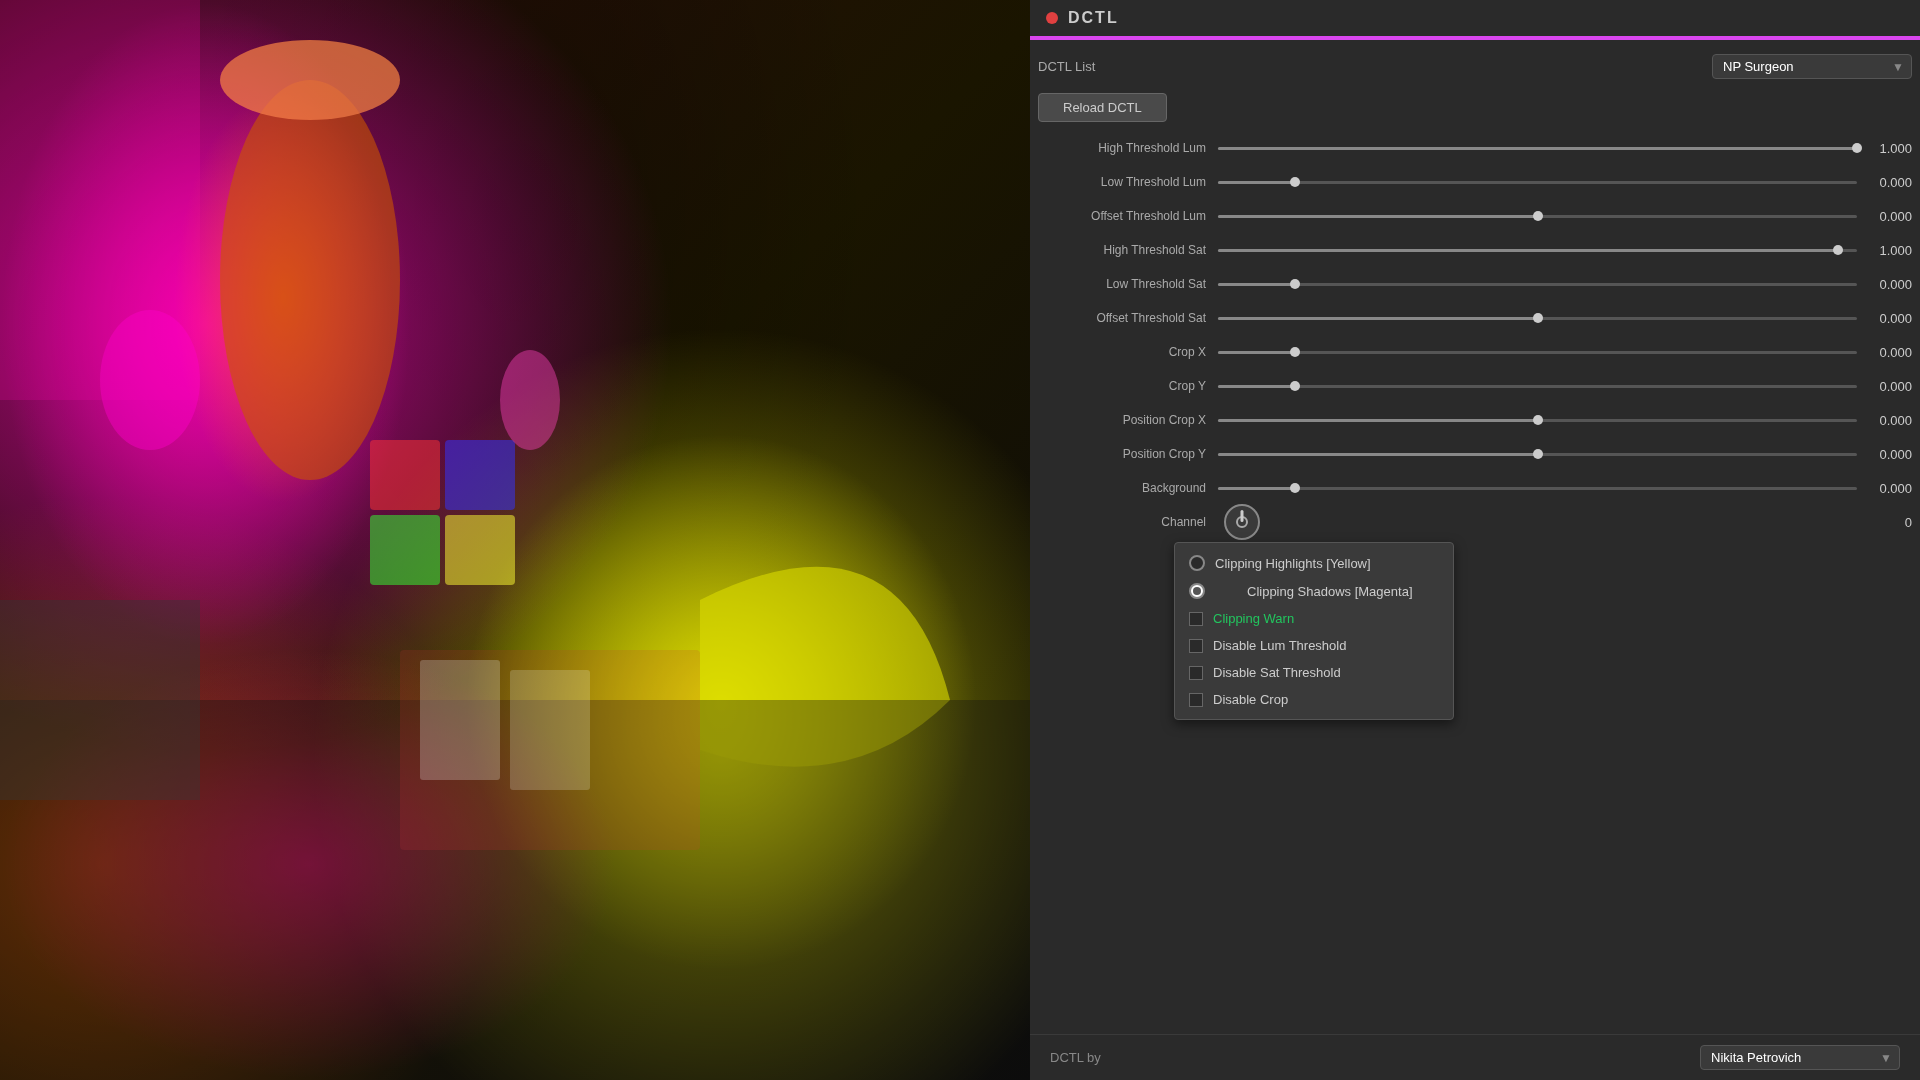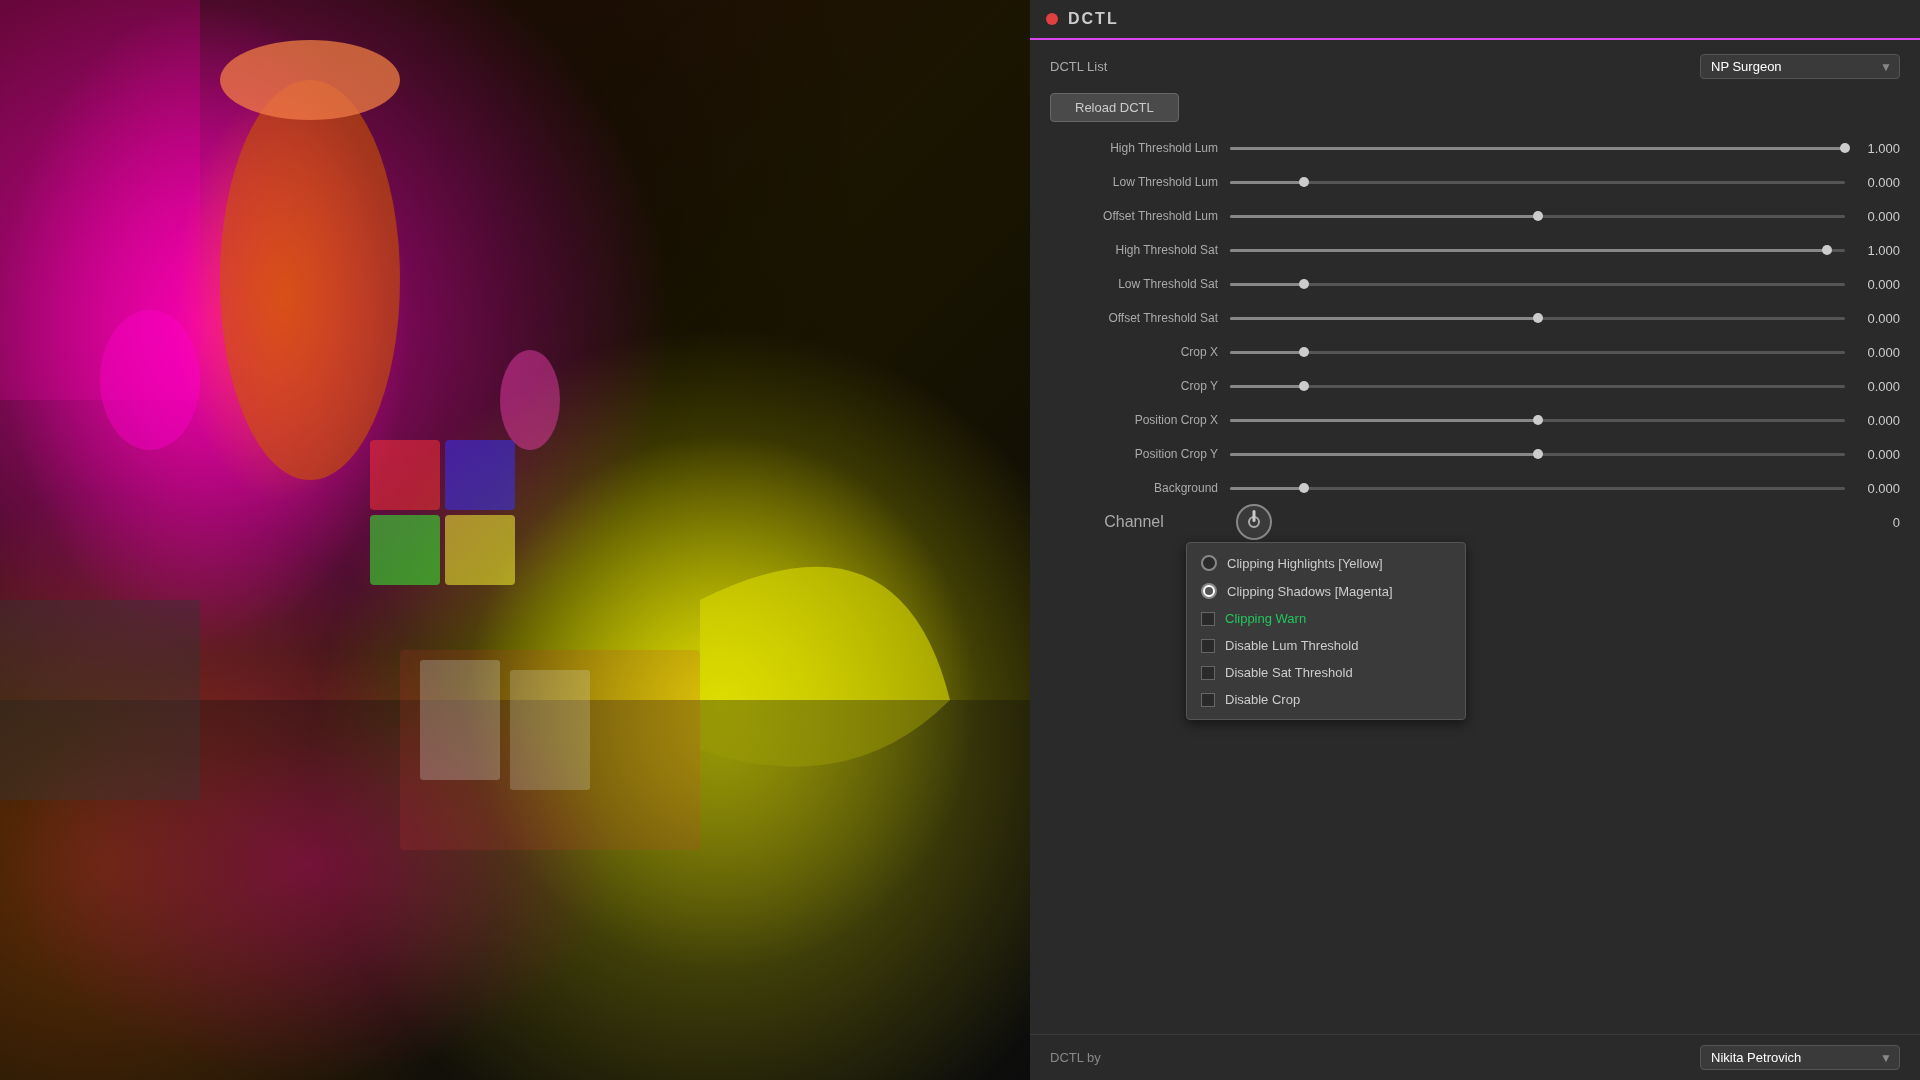--- a/index.html
+++ b/index.html
@@ -84,42 +84,42 @@
       flex-direction: column;
       position: relative;
     }
 
     
     .panel-header {
       display: flex;
       align-items: center;
       padding: 8px 16px;
       background: #2a2a2a;
-      border-bottom: 2px solid #d946ef;
+      border-bottom: 4px solid #d946ef;
       height: 40px;
     }
 
     .header-dot {
       width: 12px;
       height: 12px;
       background: #e04040;
       border-radius: 50%;
       margin-right: 10px;
     }
 
     .header-title {
       color: #cccccc;
       font-size: 16px;
       font-weight: bold;
       letter-spacing: 2px;
     }
 
     
     .panel-content {
-      padding: 10px 20px;
+      padding: 10px 8px;
       flex: 1;
       overflow-y: auto;
     }
 
     
     .dctl-list-row {
       display: flex;
       align-items: center;
       justify-content: space-between;
       margin-bottom: 10px;
@@ -230,23 +230,23 @@
     .channel-row {
       display: flex;
       align-items: center;
       margin-bottom: 6px;
       height: 28px;
       position: relative;
     }
 
     .channel-label {
       color: #aaaaaa;
-      font-size: 16px;
+      font-size: 12px;
       width: 180px;
-      text-align: center;
+      text-align: right;
       padding-right: 12px;
       flex-shrink: 0;
     }
 
     .channel-dial {
       width: 36px;
       height: 36px;
       border: 2px solid #888;
       border-radius: 50%;
       background: #3a3a3a;
@@ -503,21 +503,21 @@
 
       <div class="channel-dropdown-menu" id="dropdown-menu">
           <div class="dropdown-item">
             <div class="check-icon" style="width: 16px; height: 16px; border-radius: 50%; border: 2px solid rgb(136, 136, 136); background: rgb(42, 42, 42); display: flex; align-items: center; justify-content: center; margin-right: 10px; flex-shrink: 0;"></div>
             <span style="color: rgb(204, 204, 204); font-size: 13px;">Clipping Highlights [Yellow]</span>
           </div>
           <div class="dropdown-item">
             <div class="check-icon" style="width: 16px; height: 16px; border-radius: 50%; border: 2px solid rgb(136, 136, 136); background: rgb(255, 255, 255); display: flex; align-items: center; justify-content: center; margin-right: 10px; flex-shrink: 0;">
               <div style="width: 8px; height: 8px; border-radius: 50%; background: rgb(85, 85, 85);"></div>
             </div>
-            <span style="color: rgb(204, 204, 204); font-size: 13px;">Clipping Shadows [Magenta]</span>
+            <span style="color: rgb(204, 204, 204); font-size: 13px; margin-left: 32px;">Clipping Shadows [Magenta]</span>
           </div>
           <div class="dropdown-item">
             <div class="check-box" style="width: 14px; height: 14px; border: 1px solid rgb(102, 102, 102); background: rgb(42, 42, 42); margin-right: 10px; flex-shrink: 0;"></div>
             <span style="color: #22c55e; font-size: 13px;">Clipping Warn</span>
           </div>
           <div class="dropdown-item">
             <div class="check-box" style="width: 14px; height: 14px; border: 1px solid rgb(102, 102, 102); background: rgb(42, 42, 42); margin-right: 10px; flex-shrink: 0;"></div>
             <span style="color: rgb(204, 204, 204); font-size: 13px;">Disable Lum Threshold</span>
           </div>
           <div class="dropdown-item">

